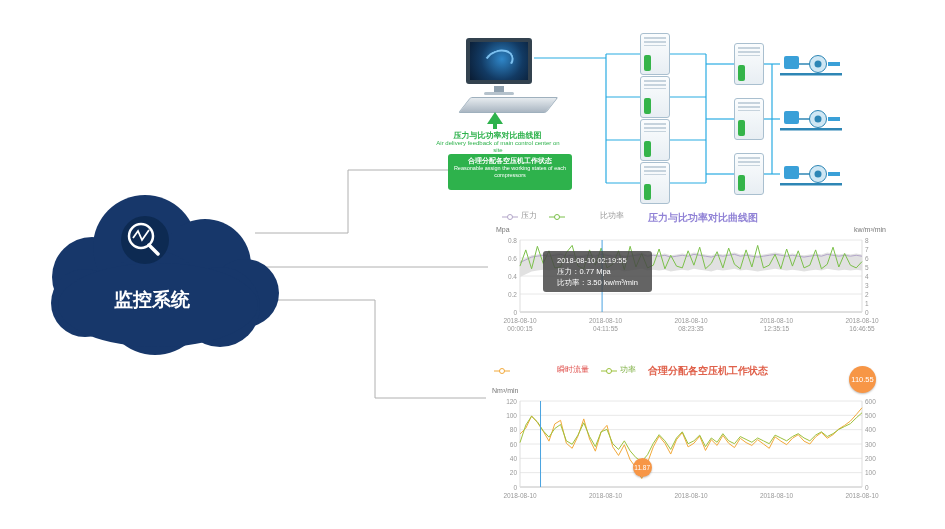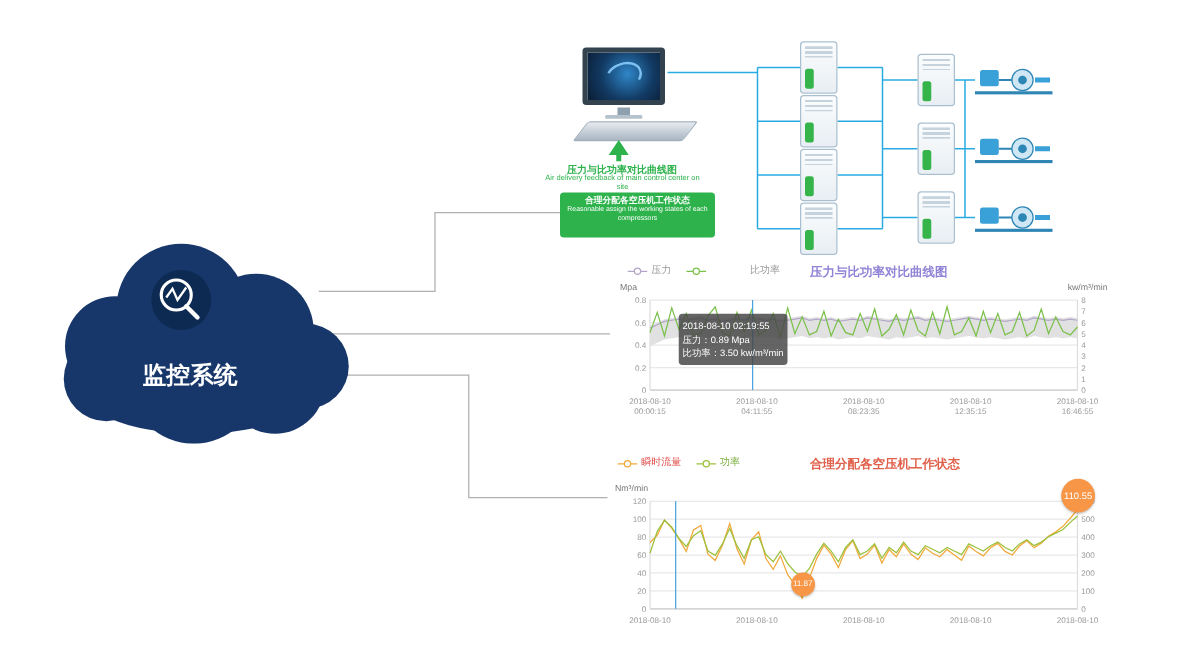--- a/index.html
+++ b/index.html
@@ -30,21 +30,21 @@
            border:1px solid #a9bfcf;border-radius:3px;box-sizing:border-box;}
   .compressor::before{content:"";position:absolute;left:3px;top:3px;right:3px;height:9px;
            background:repeating-linear-gradient(180deg,#c6d3dd 0 2px,transparent 2px 4px);}
   .compressor::after{content:"";position:absolute;left:3px;bottom:3px;width:7px;height:16px;background:#35b44a;border-radius:2px;}
   
   .chart{position:absolute;background:#fff;}
   .legend{position:absolute;display:flex;gap:12px;font-size:8px;color:#999;align-items:center;}
   .legend .it{display:flex;align-items:flex-end;gap:3px;}
   .c-title{position:absolute;left:160px;font-size:10px;font-weight:bold;}
   .tooltip{position:absolute;background:rgba(70,70,70,.84);color:#fff;border-radius:3px;
-           padding:4px 3px;font-size:7.5px;line-height:11px;white-space:nowrap;z-index:3;}
+           padding:4px 14px;font-size:7.5px;line-height:11px;white-space:nowrap;z-index:3;}
   .badge{position:absolute;border-radius:50%;background:#f79646;color:#fff;display:flex;
            align-items:center;justify-content:center;box-shadow:0 1px 2px rgba(0,0,0,.25);z-index:3;}
   .badge-lg{width:27px;height:27px;font-size:7.5px;}
   .badge-sm{width:19px;height:19px;font-size:6.5px;}
 </style>
 </head>
 <body>
 
 <div class="stage">
 
@@ -205,33 +205,33 @@
         <text x="374" y="123" font-size="6.5" fill="#999" text-anchor="middle">16:46:55</text>
         <polygon points="32,52.699999999999996 37.79661016949152,50.00000000000001 43.59322033898305,47.300000000000004 49.389830508474574,46.400000000000006 55.186440677966104,45.5 60.983050847457626,46.400000000000006 66.77966101694915,45.5 72.57627118644068,44.6 78.37288135593221,46.400000000000006 84.16949152542372,45.5 89.96610169491525,47.300000000000004 95.76271186440678,46.400000000000006 101.55932203389831,45.5 107.35593220338983,46.400000000000006 113.15254237288136,44.6 118.94915254237289,45.5 124.7457627118644,46.400000000000006 130.54237288135593,45.5 136.33898305084745,47.300000000000004 142.135593220339,46.400000000000006 147.9322033898305,45.5 153.72881355932202,44.6 159.52542372881356,46.400000000000006 165.32203389830508,45.5 171.11864406779662,46.400000000000006 176.91525423728814,45.5 182.71186440677965,47.300000000000004 188.5084745762712,46.400000000000006 194.3050847457627,45.5 200.10169491525423,46.400000000000006 205.89830508474577,44.6 211.6949152542373,45.5 217.4915254237288,46.400000000000006 223.28813559322035,47.300000000000004 229.08474576271186,45.5 234.88135593220338,46.400000000000006 240.67796610169492,45.5 246.47457627118644,44.6 252.27118644067798,46.400000000000006 258.06779661016947,45.5 263.864406779661,46.400000000000006 269.66101694915255,47.300000000000004 275.45762711864404,46.400000000000006 281.2542372881356,45.5 287.0508474576271,44.6 292.8474576271187,45.5 298.64406779661016,46.400000000000006 304.4406779661017,45.5 310.23728813559325,46.400000000000006 316.03389830508473,47.300000000000004 321.8305084745763,46.400000000000006 327.6271186440678,45.5 333.4237288135593,46.400000000000006 339.22033898305085,44.6 345.0169491525424,45.5 350.8135593220339,46.400000000000006 356.6101694915254,45.5 362.40677966101697,46.400000000000006 368.20338983050846,45.5 374,46.400000000000006 374,62.6 368.20338983050846,61.7 362.40677966101697,62.6 356.6101694915254,61.7 350.8135593220339,62.6 345.0169491525424,61.7 339.22033898305085,60.800000000000004 333.4237288135593,62.6 327.6271186440678,61.7 321.8305084745763,62.6 316.03389830508473,63.50000000000001 310.23728813559325,62.6 304.4406779661017,61.7 298.64406779661016,62.6 292.8474576271187,61.7 287.0508474576271,60.800000000000004 281.2542372881356,61.7 275.45762711864404,62.6 269.66101694915255,63.50000000000001 263.864406779661,62.6 258.06779661016947,61.7 252.27118644067798,62.6 246.47457627118644,60.800000000000004 240.67796610169492,61.7 234.88135593220338,62.6 229.08474576271186,61.7 223.28813559322035,63.50000000000001 217.4915254237288,62.6 211.6949152542373,61.7 205.89830508474577,60.800000000000004 200.10169491525423,62.6 194.3050847457627,61.7 188.5084745762712,62.6 182.71186440677965,63.50000000000001 176.91525423728814,61.7 171.11864406779662,62.6 165.32203389830508,61.7 159.52542372881356,62.6 153.72881355932202,60.800000000000004 147.9322033898305,61.7 142.135593220339,62.6 136.33898305084745,63.50000000000001 130.54237288135593,61.7 124.7457627118644,62.6 118.94915254237289,61.7 113.15254237288136,60.800000000000004 107.35593220338983,62.6 101.55932203389831,61.7 95.76271186440678,62.6 89.96610169491525,63.50000000000001 84.16949152542372,61.7 78.37288135593221,62.6 72.57627118644068,60.800000000000004 66.77966101694915,61.7 60.983050847457626,62.6 55.186440677966104,61.7 49.389830508474574,62.6 43.59322033898305,63.50000000000001 37.79661016949152,66.2 32,68.9" fill="#e1e1e1"></polygon>
         <polyline points="32,54.5 37.79661016949152,51.80000000000001 43.59322033898305,49.1 49.389830508474574,48.2 55.186440677966104,47.300000000000004 60.983050847457626,48.2 66.77966101694915,47.300000000000004 72.57627118644068,46.400000000000006 78.37288135593221,48.2 84.16949152542372,47.300000000000004 89.96610169491525,49.1 95.76271186440678,48.2 101.55932203389831,47.300000000000004 107.35593220338983,48.2 113.15254237288136,46.400000000000006 118.94915254237289,47.300000000000004 124.7457627118644,48.2 130.54237288135593,47.300000000000004 136.33898305084745,49.1 142.135593220339,48.2 147.9322033898305,47.300000000000004 153.72881355932202,46.400000000000006 159.52542372881356,48.2 165.32203389830508,47.300000000000004 171.11864406779662,48.2 176.91525423728814,47.300000000000004 182.71186440677965,49.1 188.5084745762712,48.2 194.3050847457627,47.300000000000004 200.10169491525423,48.2 205.89830508474577,46.400000000000006 211.6949152542373,47.300000000000004 217.4915254237288,48.2 223.28813559322035,49.1 229.08474576271186,47.300000000000004 234.88135593220338,48.2 240.67796610169492,47.300000000000004 246.47457627118644,46.400000000000006 252.27118644067798,48.2 258.06779661016947,47.300000000000004 263.864406779661,48.2 269.66101694915255,49.1 275.45762711864404,48.2 281.2542372881356,47.300000000000004 287.0508474576271,46.400000000000006 292.8474576271187,47.300000000000004 298.64406779661016,48.2 304.4406779661017,47.300000000000004 310.23728813559325,48.2 316.03389830508473,49.1 321.8305084745763,48.2 327.6271186440678,47.300000000000004 333.4237288135593,48.2 339.22033898305085,46.400000000000006 345.0169491525424,47.300000000000004 350.8135593220339,48.2 356.6101694915254,47.300000000000004 362.40677966101697,48.2 368.20338983050846,47.300000000000004 374,48.2" fill="none" stroke="#b3a6c9" stroke-width="1"></polyline>
         <polyline points="32,58.1 37.79661016949152,41.9 43.59322033898305,60.800000000000004 49.389830508474574,38.3 55.186440677966104,55.4 60.983050847457626,42.800000000000004 66.77966101694915,59.9 72.57627118644068,59 78.37288135593221,44.6 84.16949152542372,37.39999999999999 89.96610169491525,58.1 95.76271186440678,60.800000000000004 101.55932203389831,41.9 107.35593220338983,57.199999999999996 113.15254237288136,40.1 118.94915254237289,59.9 124.7457627118644,56.300000000000004 130.54237288135593,42.800000000000004 136.33898305084745,61.699999999999996 142.135593220339,38.3 147.9322033898305,59 153.72881355932202,45.5 159.52542372881356,59.9 165.32203389830508,57.199999999999996 171.11864406779662,41 176.91525423728814,60.800000000000004 182.71186440677965,47.300000000000004 188.5084745762712,58.1 194.3050847457627,59.9 200.10169491525423,42.800000000000004 205.89830508474577,57.199999999999996 211.6949152542373,39.2 217.4915254237288,60.800000000000004 223.28813559322035,55.4 229.08474576271186,43.699999999999996 234.88135593220338,59.9 240.67796610169492,40.1 246.47457627118644,56.300000000000004 252.27118644067798,60.800000000000004 258.06779661016947,41.9 263.864406779661,59 269.66101694915255,37.39999999999999 275.45762711864404,59.9 281.2542372881356,57.199999999999996 287.0508474576271,46.4 292.8474576271187,60.800000000000004 298.64406779661016,41 304.4406779661017,58.1 310.23728813559325,42.800000000000004 316.03389830508473,59.9 321.8305084745763,57.199999999999996 327.6271186440678,41.9 333.4237288135593,60.800000000000004 339.22033898305085,56.300000000000004 345.0169491525424,39.2 350.8135593220339,59 356.6101694915254,45.5 362.40677966101697,57.199999999999996 368.20338983050846,59.9 374,53.6" fill="none" stroke="#7bc04a" stroke-width="1"></polyline>
         <line x1="114.08" y1="32" x2="114.08" y2="104" stroke="#4aa3e0"></line>
         <text x="8" y="24" font-size="7" fill="#777" text-anchor="start">Mpa</text>
         <text x="398" y="24" font-size="7" fill="#777" text-anchor="end">kw/m³/min</text>
       </svg>
     <div class="tooltip" style="left:55px;top:43px">
       <div>2018-08-10 02:19:55</div>
-      <div>压力：0.89 Mpa</div>
+      <div>压力：0.77 Mpa</div>
       <div>比功率：3.50 kw/m³/min</div>
     </div>
   </div>
 
   <div class="chart" style="left:488px;top:358px;width:400px;height:171px">
     <div class="legend" id="c2-legend" style="left:6px;top:6px">
         <span class="it">
           <svg width="16" height="8">
             <line x1="0" y1="4" x2="16" y2="4" stroke="#f2a93b"></line>
             <circle cx="8" cy="4" r="2.5" fill="#fff" stroke="#f2a93b"></circle>
           </svg>
-          <span style="color: rgb(224, 81, 77);">瞬时流量</span>
+          <span style="color: rgb(224, 81, 77); margin-left: 44px;">瞬时流量</span>
         </span>
         <span class="it">
           <svg width="16" height="8">
             <line x1="0" y1="4" x2="16" y2="4" stroke="#9cc13c"></line>
             <circle cx="8" cy="4" r="2.5" fill="#fff" stroke="#9cc13c"></circle>
           </svg>
           <span style="color: rgb(124, 174, 63);">功率</span>
         </span>
       </div>
     <div class="c-title" id="c2-title" style="top: 6px; color: rgb(224, 97, 75);">合理分配各空压机工作状态</div>
@@ -263,17 +263,17 @@
         <text x="32" y="140" font-size="6.5" fill="#999" text-anchor="middle">2018-08-10</text>
         <text x="117.5" y="140" font-size="6.5" fill="#999" text-anchor="middle">2018-08-10</text>
         <text x="203" y="140" font-size="6.5" fill="#999" text-anchor="middle">2018-08-10</text>
         <text x="288.5" y="140" font-size="6.5" fill="#999" text-anchor="middle">2018-08-10</text>
         <text x="374" y="140" font-size="6.5" fill="#999" text-anchor="middle">2018-08-10</text>
         <polyline points="32,75.96666666666667 37.79661016949152,70.23333333333333 43.59322033898305,57.956833333333336 49.389830508474574,64.5 55.186440677966104,73.1 60.983050847457626,83.13333333333333 66.77966101694915,65.93333333333334 72.57627118644068,62.349999999999994 78.37288135593221,85.28333333333333 84.16949152542372,90.3 89.96610169491525,78.11666666666667 95.76271186440678,60.91666666666667 101.55932203389831,80.98333333333333 107.35593220338983,93.16666666666666 113.15254237288136,73.81666666666666 118.94915254237289,67.36666666666667 124.7457627118644,88.86666666666667 130.54237288135593,97.46666666666667 136.33898305084745,86.71666666666667 142.135593220339,101.76666666666667 147.9322033898305,109.65 153.72881355932202,120.49316666666667 159.52542372881356,104.63333333333333 165.32203389830508,88.86666666666667 171.11864406779662,78.11666666666667 176.91525423728814,85.28333333333333 182.71186440677965,96.03333333333333 188.5084745762712,81.69999999999999 194.3050847457627,74.53333333333333 200.10169491525423,88.86666666666667 205.89830508474577,85.28333333333333 211.6949152542373,78.11666666666667 217.4915254237288,92.45 223.28813559322035,81.69999999999999 229.08474576271186,87.43333333333334 234.88135593220338,77.4 240.67796610169492,85.28333333333333 246.47457627118644,89.58333333333334 252.27118644067798,80.26666666666667 258.06779661016947,84.56666666666666 263.864406779661,87.43333333333334 269.66101694915255,81.69999999999999 275.45762711864404,86 281.2542372881356,90.3 287.0508474576271,78.83333333333333 292.8474576271187,83.13333333333333 298.64406779661016,86.71666666666667 304.4406779661017,80.26666666666667 310.23728813559325,76.68333333333334 316.03389830508473,83.13333333333333 321.8305084745763,86 327.6271186440678,78.83333333333333 333.4237288135593,74.53333333333333 339.22033898305085,80.26666666666667 345.0169491525424,76.68333333333334 350.8135593220339,70.94999999999999 356.6101694915254,67.36666666666667 362.40677966101697,63.06666666666666 368.20338983050846,56.61666666666666 374,49.772499999999994" fill="none" stroke="#f2a93b" stroke-width="1"></polyline>
         <polyline points="32,84.56666666666666 37.79661016949152,67.08000000000001 43.59322033898305,58.23060000000001 49.389830508474574,63.78333333333333 55.186440677966104,72.81333333333333 60.983050847457626,79.12 66.77966101694915,70.52 72.57627118644068,66.50666666666666 78.37288135593221,82.84666666666666 84.16949152542372,86.28666666666666 89.96610169491525,77.11333333333333 95.76271186440678,64.78666666666666 101.55932203389831,78.54666666666667 107.35593220338983,88.58000000000001 113.15254237288136,73.81666666666666 118.94915254237289,71.38 124.7457627118644,85.71333333333334 130.54237288135593,91.44666666666666 136.33898305084745,82.84666666666666 142.135593220339,92.88 147.9322033898305,99.61666666666667 153.72881355932202,103.48666666666666 159.52542372881356,96.75 165.32203389830508,85.28333333333333 171.11864406779662,76.68333333333334 176.91525423728814,82.84666666666666 182.71186440677965,91.44666666666666 188.5084745762712,79.98 194.3050847457627,73.81666666666666 200.10169491525423,85.71333333333334 205.89830508474577,82.84666666666666 211.6949152542373,77.11333333333333 217.4915254237288,88.58000000000001 223.28813559322035,79.98 229.08474576271186,84.28 234.88135593220338,75.68 240.67796610169492,82.84666666666666 246.47457627118644,85.71333333333334 252.27118644067798,78.54666666666667 258.06779661016947,81.41333333333333 263.864406779661,84.28 269.66101694915255,79.98 275.45762711864404,82.84666666666666 281.2542372881356,85.71333333333334 287.0508474576271,77.11333333333333 292.8474576271187,79.98 298.64406779661016,82.84666666666666 304.4406779661017,78.54666666666667 310.23728813559325,75.68 316.03389830508473,79.98 321.8305084745763,82.84666666666666 327.6271186440678,77.11333333333333 333.4237288135593,73.81666666666666 339.22033898305085,78.54666666666667 345.0169491525424,75.68 350.8135593220339,71.38 356.6101694915254,68.51333333333332 362.40677966101697,65.64666666666666 368.20338983050846,59.91333333333333 374,54.75333333333333" fill="none" stroke="#9cc13c" stroke-width="1"></polyline>
         <line x1="52.519999999999996" y1="43" x2="52.519999999999996" y2="129" stroke="#4aa3e0"></line>
         <text x="4" y="35" font-size="7" fill="#777" text-anchor="start">Nm³/min</text>
       </svg>
-    <div class="badge badge-lg" id="badge-max" style="left: 361px; top: 25px;">110.55</div>
+    <div class="badge badge-lg" id="badge-max" style="left: 361px; top: 8px;">110.55</div>
     <div class="badge badge-sm" id="badge-min" style="left: 144.729px; top: 100.493px;">11.87</div>
   </div>
 
 </div>
 
 </body></html>

